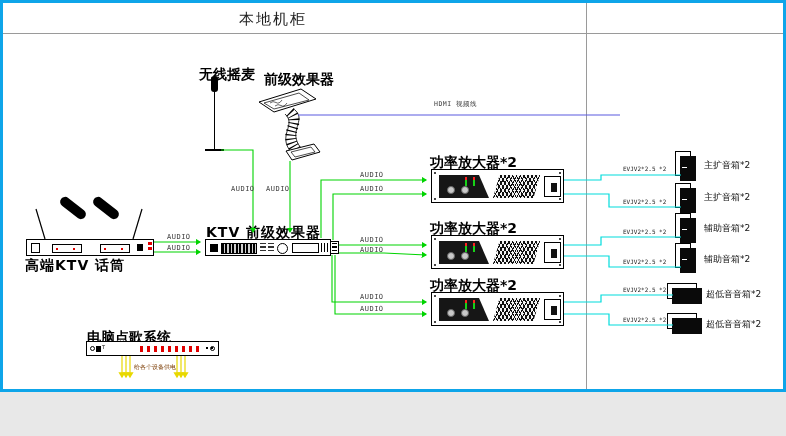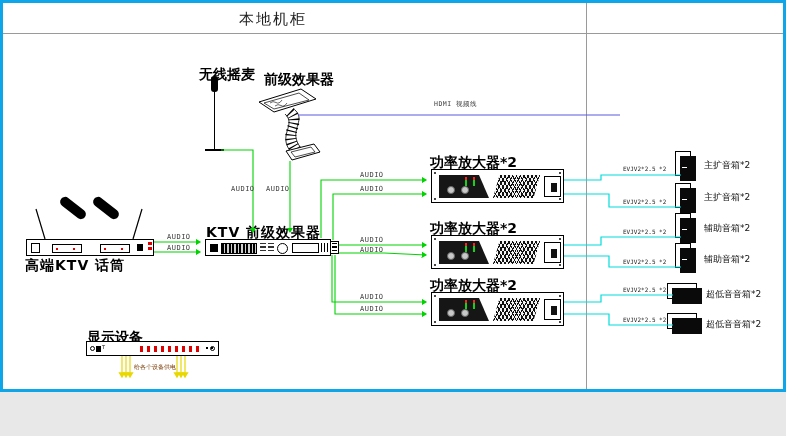--- a/index.html
+++ b/index.html
@@ -160,21 +160,21 @@
         <div class="ledcol" style="left:34px;"></div>
       <div class="knob" style="left:8px;"></div>
         <div class="knob" style="left:22px;"></div>
       </div>
     <div class="grille"></div>
     <div class="plate">
         <div class="sq"></div>
       </div>
   </div>
 
-  <div class="lbl-b" style="left:84px;top:327px;">显示设备</div>
+  <div class="lbl-b" style="left:84px;top:327px;">电脑点歌系统</div>
   <div class="seqbox" style="left:83px;top:338px;">
     <div class="abs" style="left:3px;top:4px;width:3px;height:3px;border:1px solid #000;border-radius:50%;"></div>
     <div class="blk" style="left:9px;top:4px;width:5px;height:6px;"></div>
     <div class="abs" style="left:15px;top:3px;font-size:5px;color:#000;line-height:1;">T</div>
     <div class="outlet" style="left:53px;top:4px;"></div>
       <div class="outlet" style="left:60px;top:4px;"></div>
     <div class="outlet" style="left:67px;top:4px;"></div>
       <div class="outlet" style="left:74px;top:4px;"></div>
     <div class="outlet" style="left:81px;top:4px;"></div>
       <div class="outlet" style="left:88px;top:4px;"></div>

